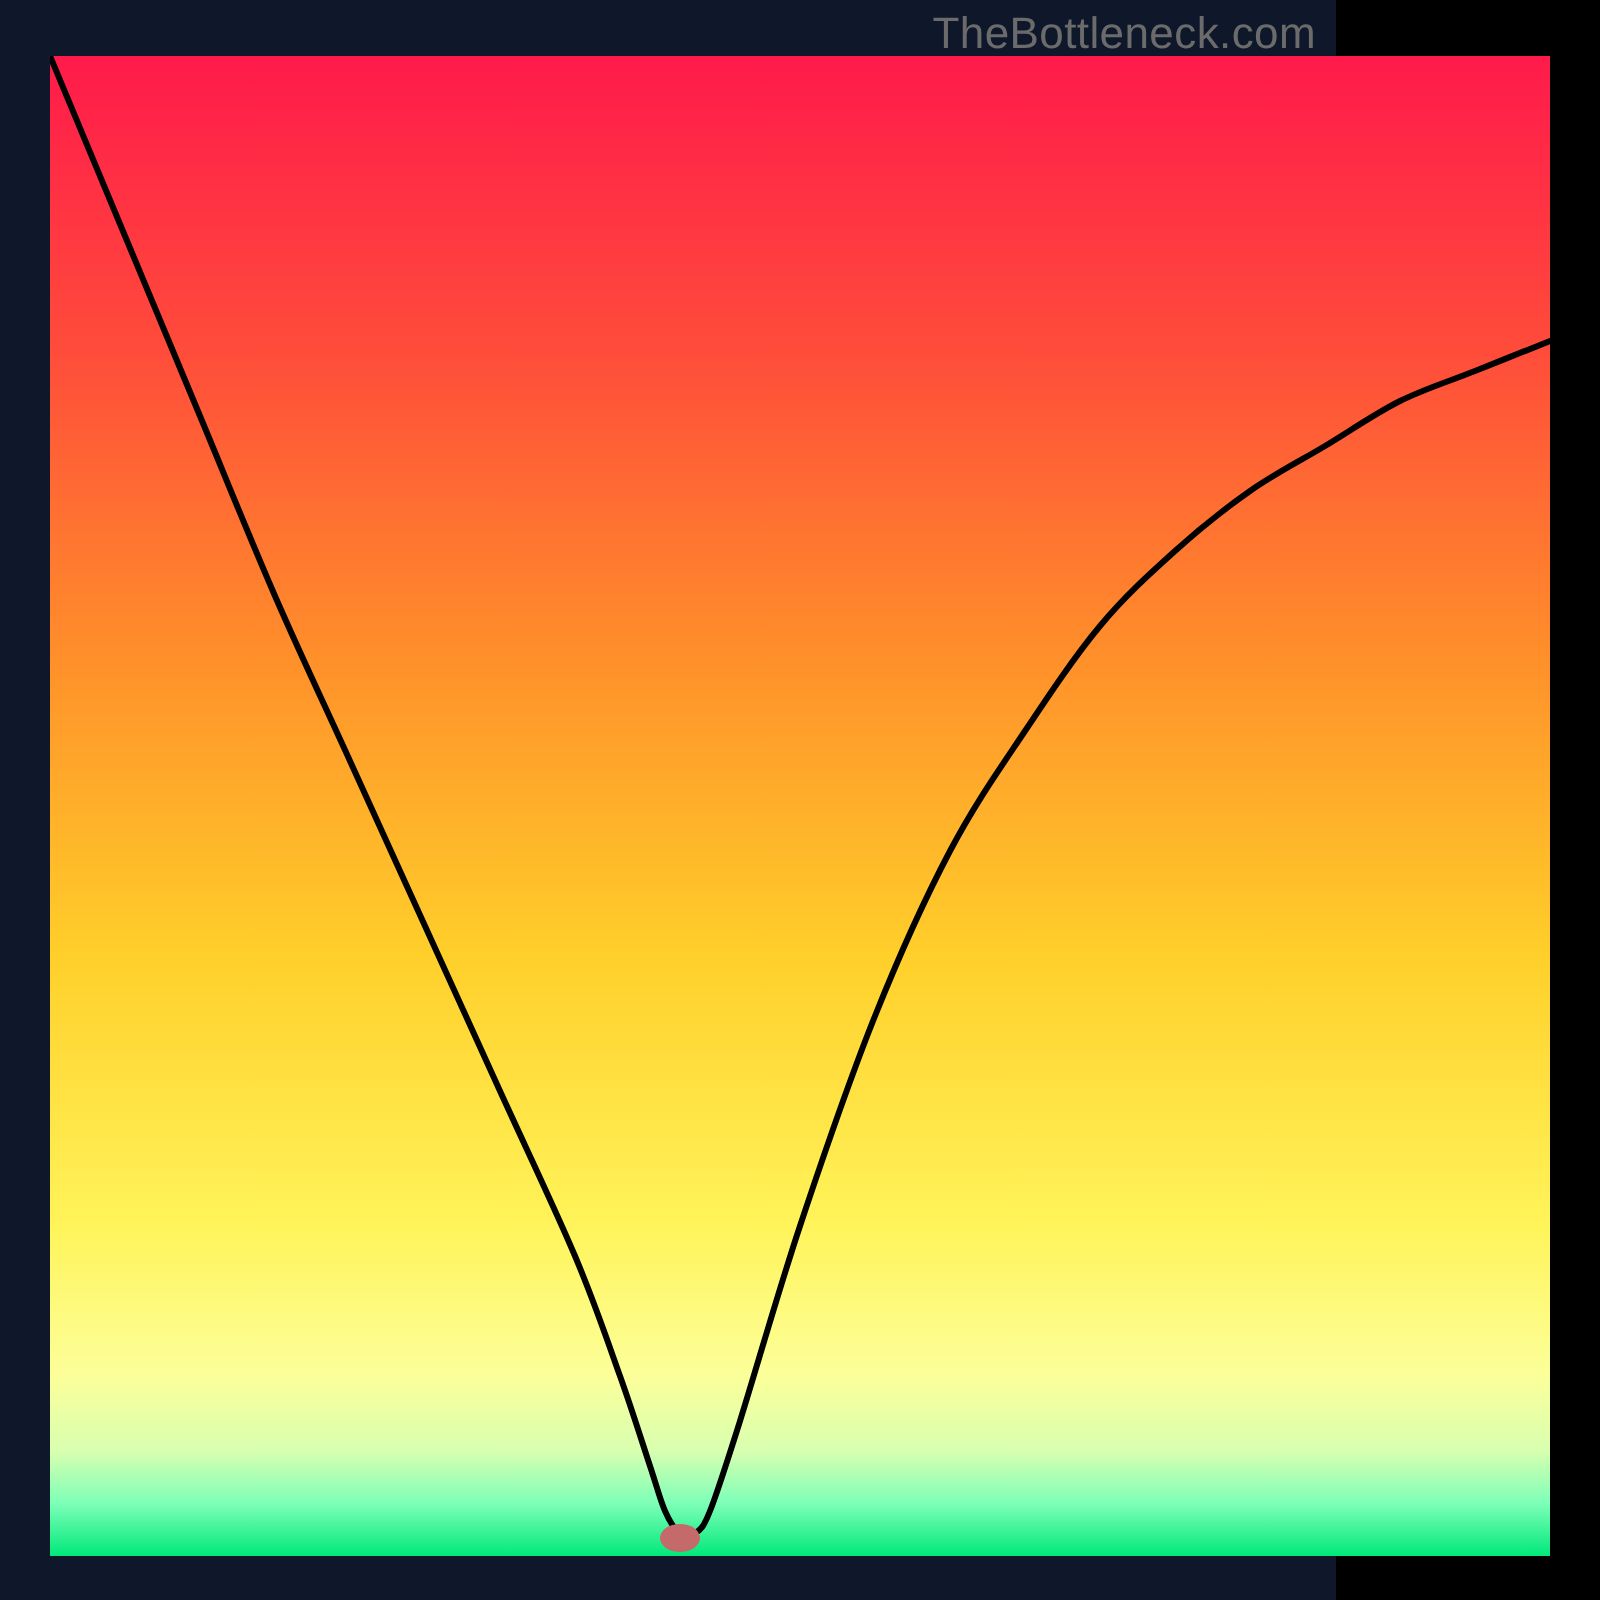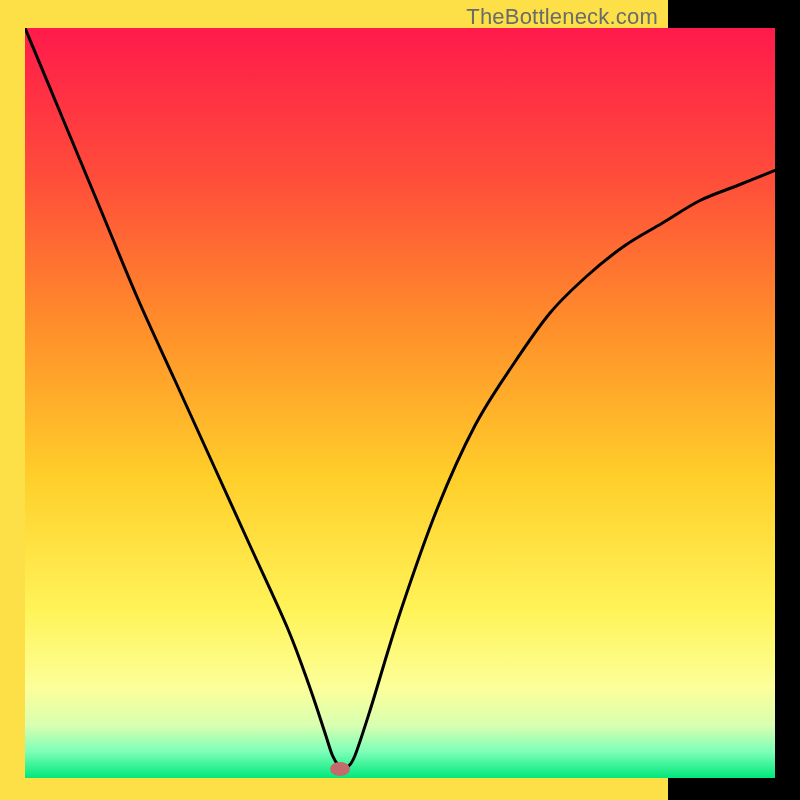--- a/index.html
+++ b/index.html
@@ -10,21 +10,21 @@
     background: #000;
     overflow: hidden;
     font-family: Arial, Helvetica, sans-serif;
   }
   .frame {
     position: absolute;
     top: 0;
     left: 0;
     width: 668px;
     height: 800px;
-    background: #fde047;
+    background: #0f172a;
   }
   .watermark {
     position: absolute;
     top: 4px;
     right: 10px;
     color: #6b6b6b;
     font-size: 22px;
     font-weight: 500;
     letter-spacing: 0.2px;
     user-select: none;

